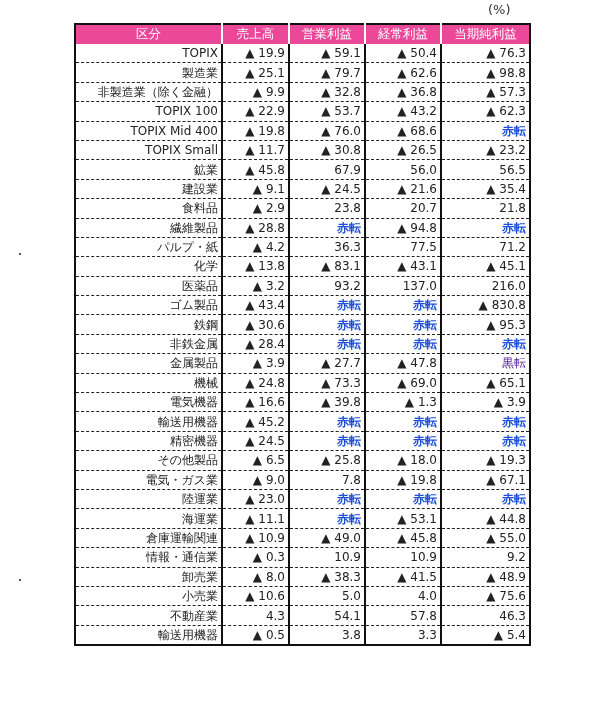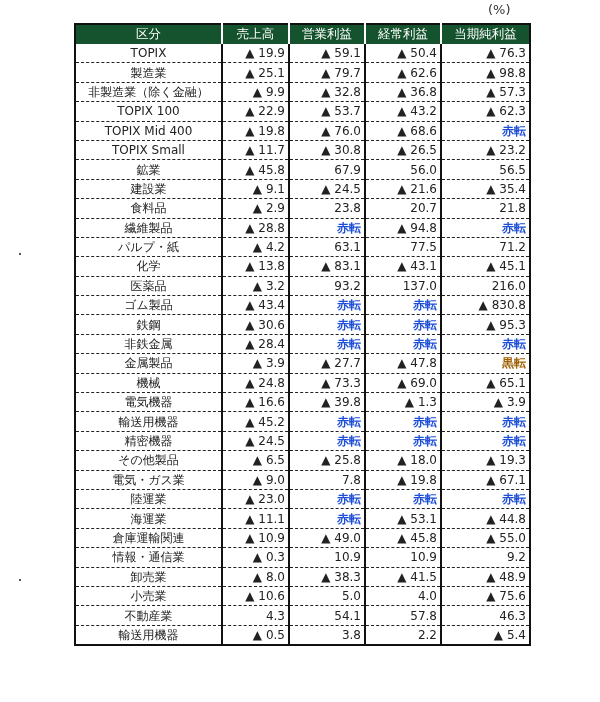--- a/index.html
+++ b/index.html
@@ -1,30 +1,30 @@
 <!DOCTYPE html>
 <html><head>
 <meta charset="utf-8">
 <style>
   html, body { margin: 0; padding: 0; background: #ffffff; }
   body { width: 600px; height: 702px; position: relative; overflow: hidden;
          font-family: "DejaVu Sans", "Liberation Sans", sans-serif; color: #222; }
   .unit { position: absolute; top: 2px; left: 488px; font-size: 13px; color: #333; }
   .tbl { position: absolute; left: 74px; top: 23px; border-collapse: collapse;
          border: 2px solid #111; table-layout: fixed; }
-  .tbl th { background: #14532d; color: #ffffff; font-weight: normal; font-size: 12.5px;
+  .tbl th { background: #ec4899; color: #ffffff; font-weight: normal; font-size: 12.5px;
             height: 19px; padding: 0; text-align: center; border-left: 2px solid #ffffff; }
   .tbl th:first-child { border-left: none; }
   .tbl td { height: 18.4px; padding: 0 3px; font-size: 12px; white-space: nowrap;
             border-bottom: 1px dashed #222; border-left: 2px solid #111; line-height: 18px; }
-  .tbl td:first-child { border-left: none; text-align: center; }
+  .tbl td:first-child { border-left: none; text-align: right; }
   .tbl td.num { text-align: right; }
   .tbl tr:last-child td { border-bottom: none; }
   .red { color: #1d4ed8; font-weight: bold; }
-  .blk { color: #a16207; font-weight: bold; }
+  .blk { color: #4c1d95; font-weight: normal; }
   .dot { position: absolute; width: 2px; height: 2px; background: #555; }
 </style>
 </head>
 <body>
 
 <div class="unit">(%)</div>
 
 <table class="tbl">
   <colgroup>
     <col style="width:147px">
@@ -109,21 +109,21 @@
       <tr>
         <td>繊維製品</td>
         <td class="num">▲ 28.8</td>
         <td class="num red">赤転</td>
         <td class="num">▲ 94.8</td>
         <td class="num red">赤転</td>
       </tr>
       <tr>
         <td>パルプ・紙</td>
         <td class="num">▲ 4.2</td>
-        <td class="num">63.1</td>
+        <td class="num">36.3</td>
         <td class="num">77.5</td>
         <td class="num">71.2</td>
       </tr>
       <tr>
         <td>化学</td>
         <td class="num">▲ 13.8</td>
         <td class="num">▲ 83.1</td>
         <td class="num">▲ 43.1</td>
         <td class="num">▲ 45.1</td>
       </tr>
@@ -250,20 +250,20 @@
         <td>不動産業</td>
         <td class="num">4.3</td>
         <td class="num">54.1</td>
         <td class="num">57.8</td>
         <td class="num">46.3</td>
       </tr>
       <tr>
         <td>輸送用機器</td>
         <td class="num">▲ 0.5</td>
         <td class="num">3.8</td>
-        <td class="num">2.2</td>
+        <td class="num">3.3</td>
         <td class="num">▲ 5.4</td>
       </tr>
     </tbody>
 </table>
 
 <div class="dot" style="left:19px;top:253px"></div>
 <div class="dot" style="left:19px;top:579px"></div>
 
 </body></html>

